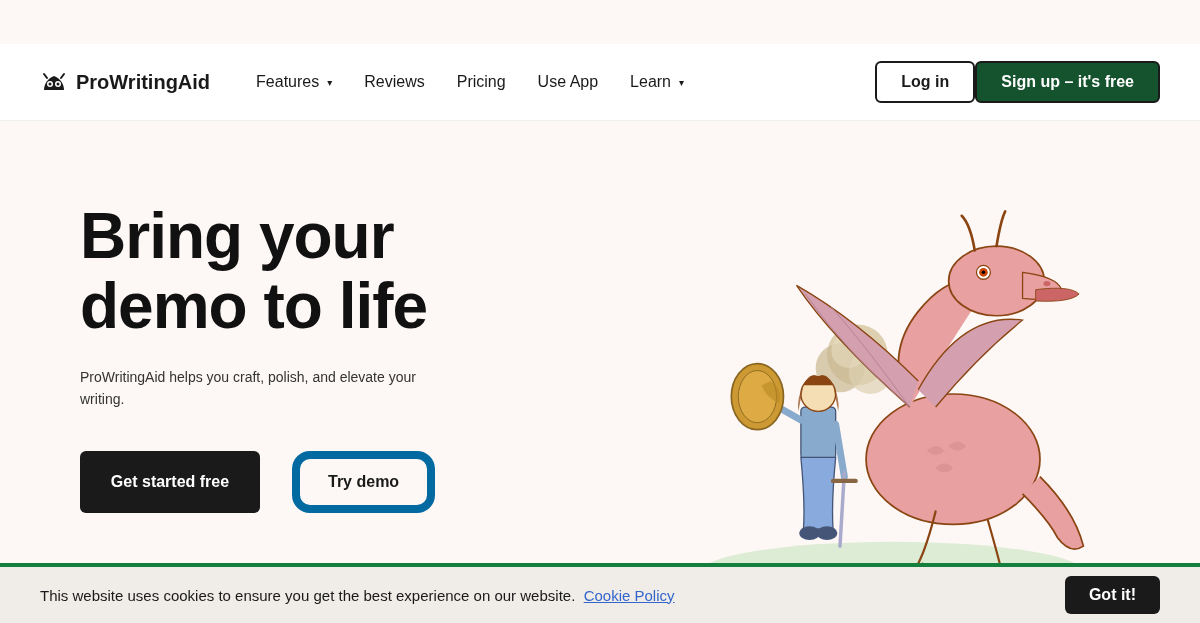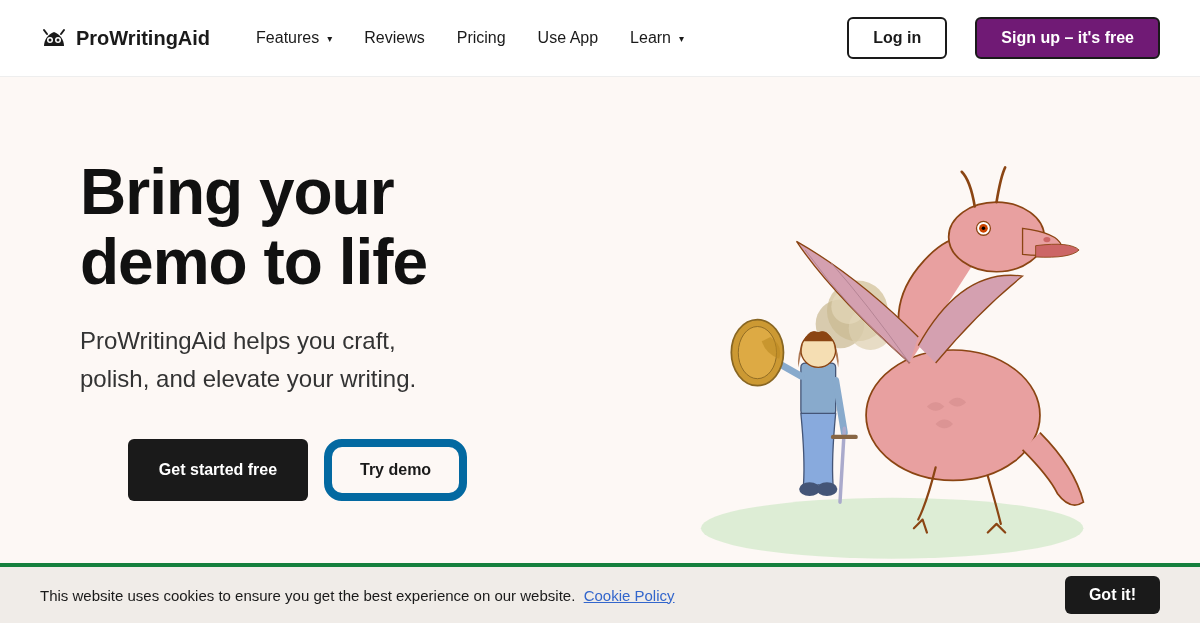--- a/index.html
+++ b/index.html
@@ -2,56 +2,56 @@
 <html><head>
   <meta charset="utf-8">
   <style>
     * { margin: 0; padding: 0; box-sizing: border-box; }
     body { font-family: -apple-system, BlinkMacSystemFont, 'Segoe UI', sans-serif; background: #fdf8f5; width: 1200px; height: 623px; overflow: hidden; position: relative; }
 
     
     nav {
       display: flex; align-items: center; justify-content: space-between;
       padding: 0 40px; height: 77px; background: #fff;
-      border-bottom: 1px solid #eee; position: relative; z-index: 10;
+      border-bottom: 1px solid #eee; position: relative; z-index: 10; margin-top: 44px;
     }
     .nav-left { display: flex; align-items: center; gap: 32px; }
     .logo { display: flex; align-items: center; gap: 8px; text-decoration: none; color: #1a1a1a; }
     .logo-icon { width: 28px; height: 28px; }
     .logo-text { font-size: 20px; font-weight: 700; color: #1a1a1a; }
     .nav-links { display: flex; align-items: center; gap: 4px; }
     .nav-link {
       font-size: 16px; color: #1a1a1a; text-decoration: none;
       padding: 8px 14px; cursor: pointer; border-radius: 4px;
     }
     .nav-link-arrow { display: flex; align-items: center; gap: 8px; }
     .chevron { font-size: 10px; }
-    .nav-right { display: flex; align-items: center; gap: 28px; }
+    .nav-right { display: flex; align-items: center; gap: 0; }
     .btn-login {
       padding: 10px 24px; border: 2px solid #1a1a1a; border-radius: 6px;
       background: #fff; color: #1a1a1a; font-size: 16px; font-weight: 600;
       cursor: pointer;
     }
     .btn-signup {
       padding: 10px 24px; border: 2px solid #1a1a1a; border-radius: 6px;
-      background: #701a75; color: #fff; font-size: 16px; font-weight: 600;
+      background: #14532d; color: #fff; font-size: 16px; font-weight: 600;
       cursor: pointer;
     }
 
     
     .hero {
       display: flex; align-items: flex-start;
       background: #fdf8f5; padding: 60px 80px 0 80px;
       position: relative; height: calc(623px - 77px - 60px);
       overflow: hidden;
     }
     .hero-text { flex: 0 0 480px; padding-top: 20px; }
     .hero-title { font-size: 64px; font-weight: 800; line-height: 1.1; color: #111; margin-bottom: 24px; letter-spacing: -1px; }
-    .hero-subtitle { font-size: 24px; color: #333; line-height: 1.6; margin-bottom: 40px; max-width: 380px; }
-    .hero-buttons { display: flex; gap: 16px; margin-left: 48px; }
+    .hero-subtitle { font-size: 14px; color: #333; line-height: 1.6; margin-bottom: 40px; max-width: 380px; }
+    .hero-buttons { display: flex; gap: 32px; }
     .btn-primary {
       padding: 14px 28px; background: #1a1a1a; color: #fff;
       border: none; border-radius: 6px; font-size: 16px; font-weight: 600;
       cursor: pointer; min-width: 180px;
     }
     .btn-secondary {
       padding: 14px 28px; background: transparent; color: #1a1a1a;
       border: 8px solid #0369a1; border-radius: 18px; font-size: 16px; font-weight: 600;
       cursor: pointer;
     }

